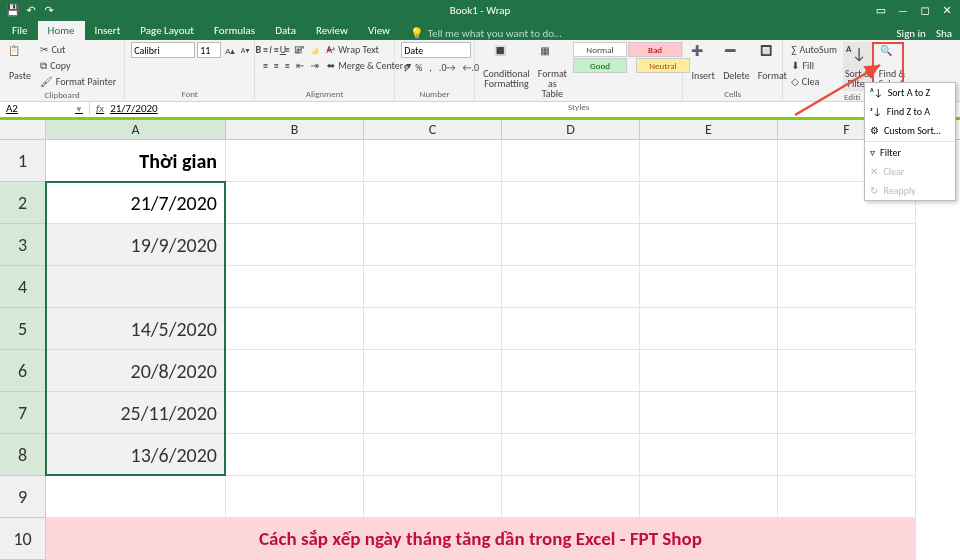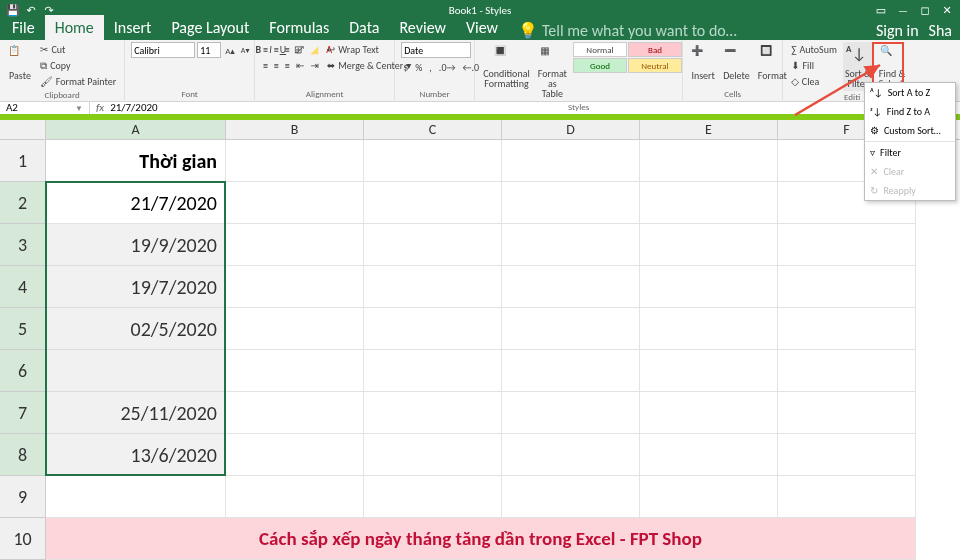--- a/index.html
+++ b/index.html
@@ -6,21 +6,21 @@
 body { width: 960px; height: 560px; overflow: hidden; background: #fff; position: relative; }
 
 
 .titlebar { background: #217346; height: 20px; display: flex; align-items: center; color: #fff; font-size: 11px; }
 .title-center { position: absolute; left: 50%; transform: translateX(-50%); }
 .title-left { display: flex; gap: 4px; padding-left: 6px; }
 .title-right { margin-left: auto; display: flex; gap: 8px; padding-right: 6px; }
 .title-icon { width: 14px; height: 14px; display: inline-flex; align-items: center; justify-content: center; }
 
 
-.tabs { background: #217346; height: 20px; display: flex; align-items: flex-end; padding: 0 2px; font-size: 16px; }
+.tabs { background: #217346; height: 20px; display: flex; align-items: flex-end; padding: 0 2px; font-size: 11px; }
 .tab { padding: 3px 10px; color: #fff; cursor: pointer; }
 .tab.active { background: #f3f3f3; color: #217346; }
 .tab.file { color: #fff; }
 .tell-me { color: #b8d8c9; margin-left: 10px; display: flex; align-items: center; gap: 4px; }
 .signin-share { margin-left: auto; color: #fff; display: flex; gap: 10px; padding-right: 6px; }
 
 
 .ribbon { background: #f3f3f3; border-bottom: 1px solid #d4d4d4; height: 62px; display: flex; font-size: 10px; color: #444; position: relative; }
 .rgroup { border-right: 1px solid #e1e1e1; padding: 2px 6px; display: flex; flex-direction: column; justify-content: space-between; height: 62px; }
 .rgroup-content { display: flex; gap: 4px; align-items: flex-start; flex: 1; }
@@ -35,21 +35,21 @@
 .red-box { position: absolute; border: 2px solid #e74c3c; pointer-events: none; }
 .red-arrow { position: absolute; pointer-events: none; }
 
 
 .sf-dropdown { position: absolute; top: 82px; right: 4px; width: 92px; background: #fff; border: 1px solid #bdbdbd; box-shadow: 2px 2px 4px rgba(0,0,0,0.2); font-size: 10px; z-index: 50; }
 .sf-item { display: flex; align-items: center; gap: 5px; padding: 3px 5px; cursor: pointer; }
 .sf-item.disabled { color: #bbb; cursor: default; }
 .sf-sep { border-top: 1px solid #e3e3e3; margin: 1px 0; }
 
 
-.fbar { height: 18px; border-bottom: 6px solid #84cc16; display: flex; align-items: flex-end; font-size: 11px; background: #fff; }
+.fbar { height: 18px; border-bottom: 3px solid #84cc16; display: flex; align-items: flex-start; font-size: 11px; background: #fff; text-decoration: underline; }
 .namebox { width: 90px; border-right: 1px solid #d4d4d4; padding: 0 6px; display: flex; justify-content: space-between; align-items: center; }
 .fxbox { padding: 0 6px; display: flex; align-items: center; gap: 6px; flex: 1; }
 .rowhdrs { width: 46px; border-right: 1px solid #ccc; }
 .colhdrs { height: 20px; display: flex; border-bottom: 1px solid #ccc; }
 .corner { width: 46px; height: 20px; background: #f0f0f0; border-right: 1px solid #ccc; border-bottom: 1px solid #ccc; }
 .colhdr { background: #f0f0f0; border-right: 1px solid #ccc; text-align: center; font-size: 14px; color: #333; display: flex; align-items: center; justify-content: center; }
 .colhdr.sel { background: #d6e9d8; }
 .rowhdr { height: 42px; background: #f0f0f0; border-bottom: 1px solid #ccc; text-align: center; font-size: 18px; color: #333; display: flex; align-items: center; justify-content: center; }
 .rowhdr.sel { background: #d6e9d8; }
 .cells { position: relative; }
@@ -71,21 +71,21 @@
 </style>
 </head>
 <body>
 
 <div class="titlebar">
   <div class="title-left">
     <span class="title-icon">💾</span>
     <span class="title-icon">↶</span>
     <span class="title-icon">↷</span>
   </div>
-  <div class="title-center">Book1 - Styles</div>
+  <div class="title-center">Book1 - Wrap</div>
   <div class="title-right">
     <span class="title-icon">▭</span>
     <span class="title-icon">—</span>
     <span class="title-icon">◻</span>
     <span class="title-icon">✕</span>
   </div>
 </div>
 
 <div class="tabs">
   <div class="tab file">File</div>
@@ -210,21 +210,21 @@
       <div class="bigbtn">
         <span class="bigico">▦</span>
         <span style="white-space:pre-line;text-align:center;line-height:1">Format as
 Table</span>
       </div>
       <div class="rcol" style="gap:1px">
         <div style="display:flex;gap:1px">
           <div class="stylebox normal">Normal</div>
           <div class="stylebox bad">Bad</div>
         </div>
-        <div style="display:flex;gap:1px">
+        <div style="display:flex;gap:9px">
           <div class="stylebox good">Good</div>
           <div class="stylebox neutral">Neutral</div>
         </div>
       </div>
     </div>
     <div class="rgroup-label">Styles</div>
   </div>
 
   <div class="rgroup" style="width:100px">
     <div class="rgroup-content">
@@ -409,22 +409,22 @@
         <div class="cell" style="left: 732px; top: 336px; width: 138px; height: 42px;"></div>
         <div class="cell" style="left: 0px; top: 378px; width: 180px; height: 42px;"></div>
         <div class="cell" style="left: 180px; top: 378px; width: 138px; height: 42px;"></div>
         <div class="cell" style="left: 318px; top: 378px; width: 138px; height: 42px;"></div>
         <div class="cell" style="left: 456px; top: 378px; width: 138px; height: 42px;"></div>
         <div class="cell" style="left: 594px; top: 378px; width: 138px; height: 42px;"></div>
         <div class="cell" style="left: 732px; top: 378px; width: 138px; height: 42px;"></div>
         <div class="cell header-cell" style="left: 0px; top: 0px; width: 180px; height: 42px;">Thời gian</div>
         <div class="cell date-cell" style="left: 0px; top: 42px; width: 180px; height: 42px;">21/7/2020</div>
         <div class="cell date-cell" style="left: 0px; top: 84px; width: 180px; height: 42px;">19/9/2020</div>
-        <div class="cell date-cell" style="left: 0px; top: 126px; width: 180px; height: 42px;">19/7/2020</div>
-        <div class="cell date-cell" style="left: 0px; top: 168px; width: 180px; height: 42px;">02/5/2020</div>
+        <div class="cell date-cell" style="left: 0px; top: 168px; width: 180px; height: 42px;">14/5/2020</div>
+        <div class="cell date-cell" style="left: 0px; top: 210px; width: 180px; height: 42px;">20/8/2020</div>
         <div class="cell date-cell" style="left: 0px; top: 252px; width: 180px; height: 42px;">25/11/2020</div>
         <div class="cell date-cell" style="left: 0px; top: 294px; width: 180px; height: 42px;">13/6/2020</div>
         <div class="sel-area" style="left: 0px; top: 84px; width: 180px; height: 252px;"></div>
         <div class="selection-border" style="left: -1px; top: 41px; width: 181px; height: 295px;"></div>
         <div class="cell caption-cell" style="left: 0px; top: 378px; width: 870px; height: 42px;">Cách sắp xếp ngày tháng tăng dần trong Excel - FPT Shop</div>
       </div>
   </div>
 </div>
 
 </body></html>

